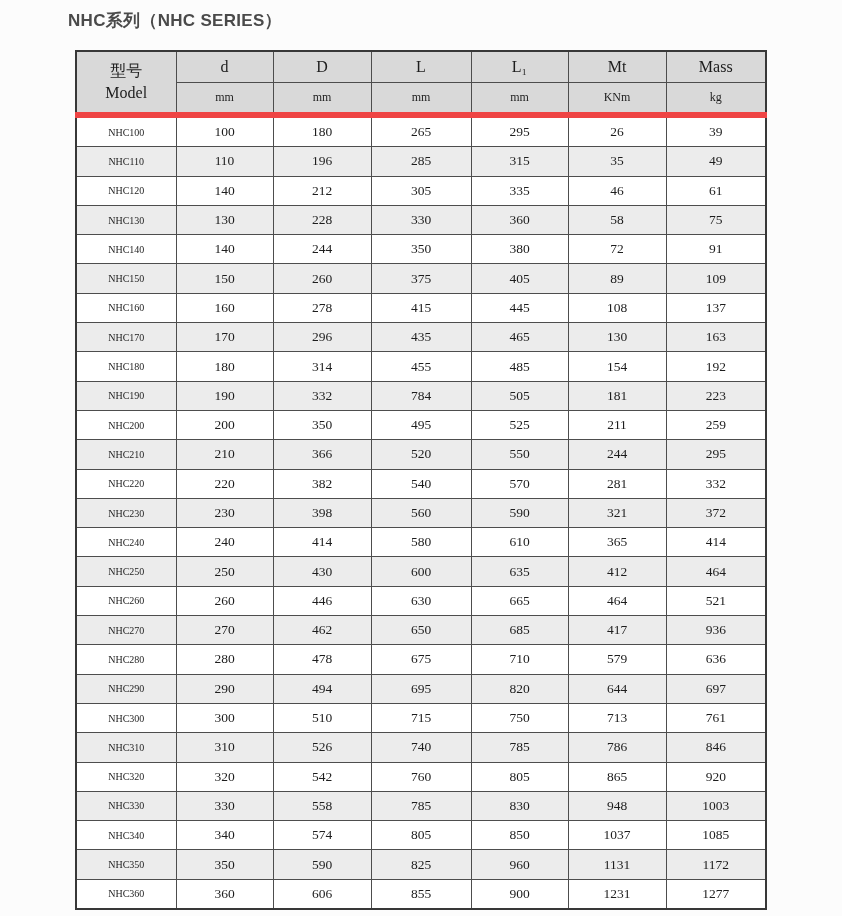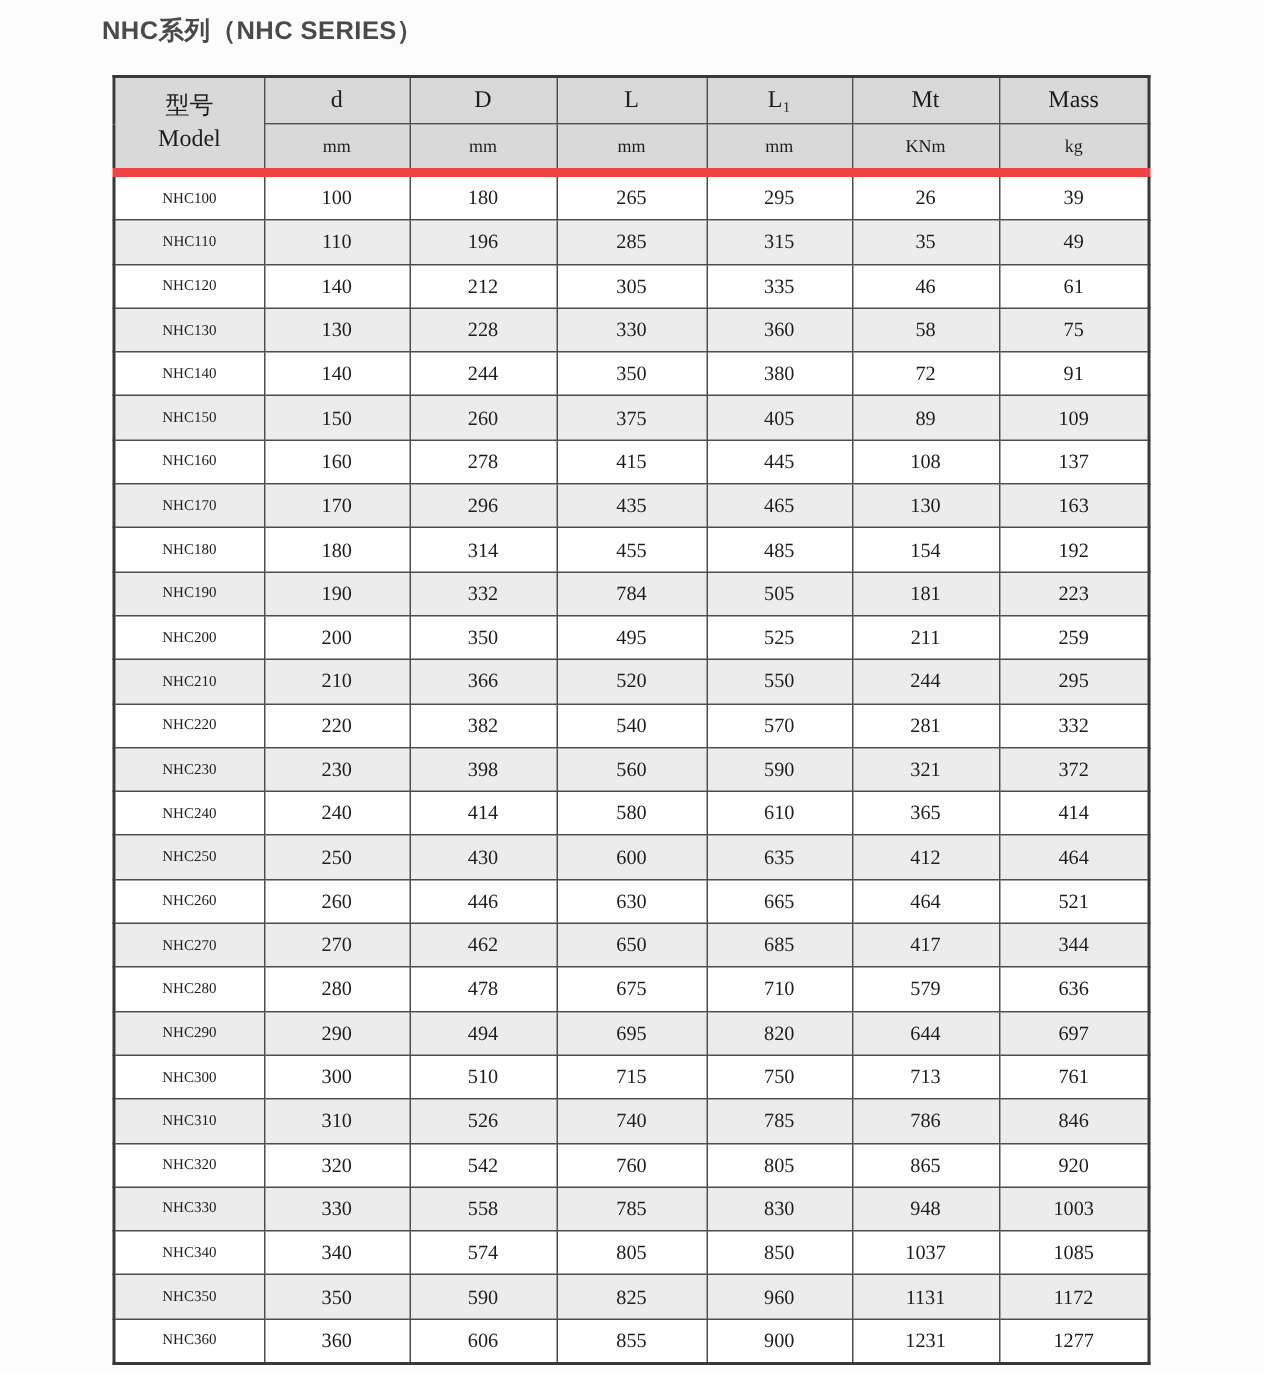--- a/index.html
+++ b/index.html
@@ -266,21 +266,21 @@
           <td>464</td>
           <td>521</td>
         </tr>
         <tr class="stripe">
           <td class="model-col">NHC270</td>
           <td>270</td>
           <td>462</td>
           <td>650</td>
           <td>685</td>
           <td>417</td>
-          <td>344</td>
+          <td>936</td>
         </tr>
         <tr>
           <td class="model-col">NHC280</td>
           <td>280</td>
           <td>478</td>
           <td>675</td>
           <td>710</td>
           <td>579</td>
           <td>636</td>
         </tr>

